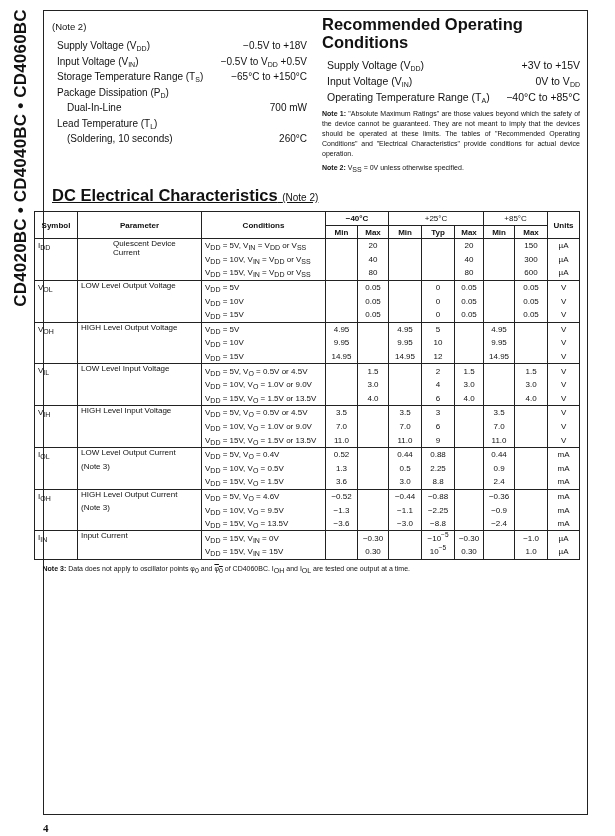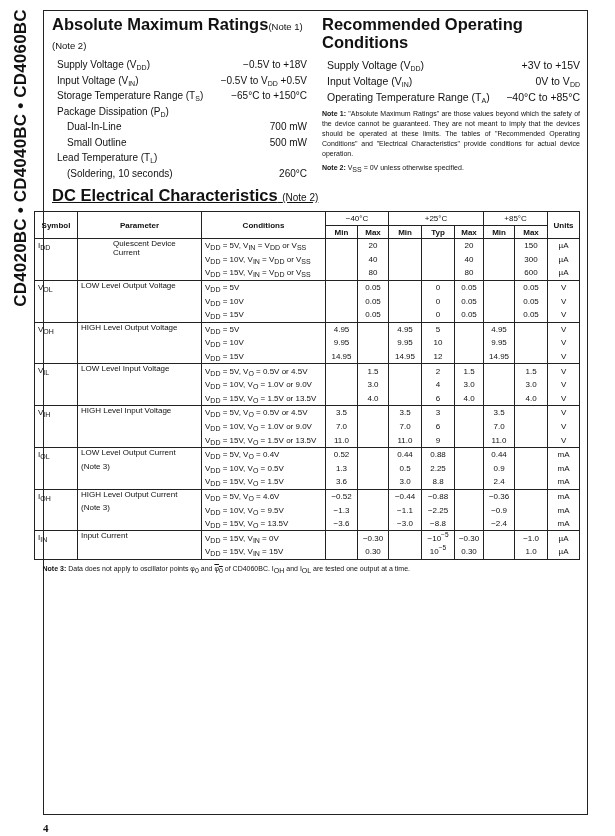--- a/index.html
+++ b/index.html
@@ -51,21 +51,20 @@
 </head>
 <body>
 
 <div class="side-title">
   <span>CD4020BC • CD4040BC • CD4060BC</span>
 </div>
 
 <div class="frame"></div>
 
 <div class="amr">
-  <h2><span>Absolute Maximum Ratings</span><span class="note">(Note 1)</span></h2>
   <div class="note2">(Note 2)</div>
   <div class="list" id="amr-list">
       <div class="kv">
         <span class="k">Supply Voltage (V<sub>DD</sub>)</span>
         <span class="v">−0.5V to +18V</span>
       </div>
       <div class="kv">
         <span class="k">Input Voltage (V<sub>IN</sub>)</span>
         <span class="v">−0.5V to V<sub>DD</sub> +0.5V</span>
       </div>
@@ -73,24 +72,20 @@
         <span class="k">Storage Temperature Range (T<sub>S</sub>)</span>
         <span class="v">−65°C to +150°C</span>
       </div>
       <div class="kv">
         <span class="k">Package Dissipation (P<sub>D</sub>)</span>
         <span class="v"></span>
       </div>
       <div class="kv ind">
         <span class="k">Dual-In-Line</span>
         <span class="v">700 mW</span>
-      </div>
-      <div class="kv ind">
-        <span class="k">Small Outline</span>
-        <span class="v">500 mW</span>
       </div>
       <div class="kv">
         <span class="k">Lead Temperature (T<sub>L</sub>)</span>
         <span class="v"></span>
       </div>
       <div class="kv ind">
         <span class="k">(Soldering, 10 seconds)</span>
         <span class="v">260°C</span>
       </div>
     </div>
@@ -132,21 +127,21 @@
       <col style="width:29px">
     <col style="width:31px">
       <col style="width:33px">
     <col style="width:32px">
   </colgroup>
   <thead>
     <tr class="h1">
       <th rowspan="2">Symbol</th>
       <th rowspan="2">Parameter</th>
       <th rowspan="2">Conditions</th>
-      <th colspan="2" style="font-weight:normal">−40°C</th>
+      <th colspan="2" style="font-weight:bold">−40°C</th>
       <th colspan="3" style="font-weight:normal">+25°C</th>
       <th colspan="2" style="font-weight:normal">+85°C</th>
       <th rowspan="2">Units</th>
     </tr>
     <tr class="h2">
       <th>Min</th>
       <th>Max</th>
       <th>Min</th>
       <th>Typ</th>
       <th>Max</th>

